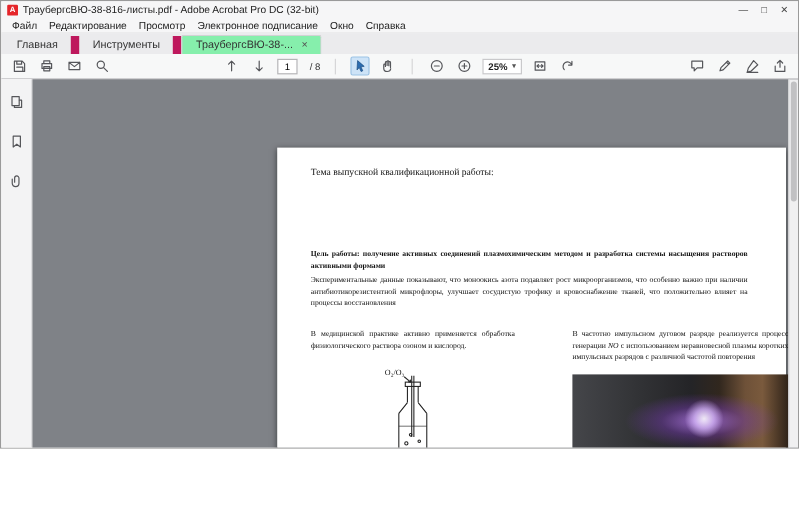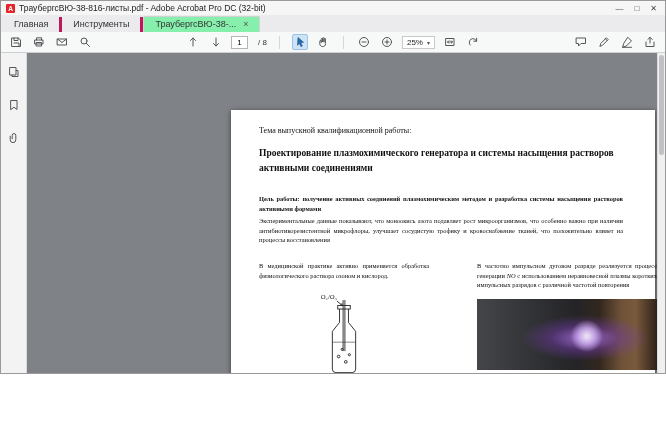--- a/index.html
+++ b/index.html
@@ -12,36 +12,36 @@
   .titlebar .title { white-space:nowrap; overflow:hidden; }
   .win-controls { margin-left:auto; display:flex; gap:11px; font-size:8px; color:#444; padding-right:3px; }
   .win-controls span { cursor:default; }
 
   
   .menubar { height:13px; background:#f6f6f7; display:flex; align-items:center; padding:0 4px; font-size:8.5px; color:#222; border-bottom:1px solid #e5e5e7; }
   .menubar .menu-item { padding:0 5px; }
 
   
   .tabbar { height:17px; background:#ebebed; display:flex; align-items:flex-end; padding-left:2px; font-size:9px; color:#333; }
-  .tab { padding:2px 11px 3px 11px; display:flex; align-items:center; gap:7px; border-right:3px solid #be185d; }
+  .tab { padding:2px 11px 3px 11px; display:flex; align-items:center; gap:7px; border-right:7px solid #be185d; }
   .tab.active { background:#86efac; border:1px solid #d2d2d4; border-bottom:none; border-radius:2px 2px 0 0; }
   .tab .close-x { color:#555; font-size:9px; }
 
   
   .toolbar { height:21px; background:#f7f8f8; border-bottom:1px solid #cfcfd1; display:flex; align-items:center; padding:0 7px; }
   .tb-group { display:flex; align-items:center; gap:7px; }
   .spacer { flex:1; }
   .tool { width:16px; height:16px; display:flex; align-items:center; justify-content:center; border-radius:2px; }
   .tool.active { background:#cde3f7; border:1px solid #9cc3e5; }
   .tool svg { display:block; }
   .ic { stroke:#55565a; fill:none; stroke-width:1; stroke-linecap:round; stroke-linejoin:round; }
   .sep { width:1px; height:13px; background:#d6d6d8; margin:0 5px; }
   .page-input { width:17px; height:13px; font-size:8px; text-align:center; border:1px solid #b5b5b7; background:#fff; font-family:"Liberation Sans",sans-serif; }
   .page-total { font-size:8px; color:#333; margin-left:3px; }
-  .zoom-box { display:flex; align-items:center; gap:4px; border:1px solid #c9c9cb; background:#fff; padding:0 4px; font-size:8px; height:13px; color:#222; }
+  .zoom-box { display:flex; align-items:center; gap:4px; border:1px solid #c9c9cb; background:#fff; padding:0 4px; font-size:8px; height:13px; color:#222;font-weight:bold; }
   .caret { font-size:6px; color:#555; }
 
   
   .content { display:flex; height:365px; }
   .rail { width:26px; background:#f3f3f4; border-right:1px solid #d9d9db; display:flex; flex-direction:column; align-items:center; padding-top:10px; gap:15px; }
   .rail .tool { width:18px; height:18px; }
   .canvas { flex:1; background:#7f8287; position:relative; overflow:hidden; }
   .scrollbar { position:absolute; right:0; top:0; bottom:0; width:8px; background:#f0f0f1; border-left:1px solid #dcdcde; }
   .scroll-thumb { position:absolute; top:2px; left:1px; width:5px; height:100px; background:#c1c1c3; border-radius:3px; }
 
@@ -75,20 +75,28 @@
   <div class="titlebar">
     <div class="pdficon">A</div>
     <div class="title">ТраубергсВЮ-38-816-листы.pdf - Adobe Acrobat Pro DC (32-bit)</div>
     <div class="win-controls">
       <span>—</span>
       <span>□</span>
       <span>✕</span>
     </div>
   </div>
 
+  <div class="menubar">
+    <span class="menu-item">Файл</span>
+    <span class="menu-item">Редактирование</span>
+    <span class="menu-item">Просмотр</span>
+    <span class="menu-item">Электронное подписание</span>
+    <span class="menu-item">Окно</span>
+    <span class="menu-item">Справка</span>
+  </div>
 
   <div class="tabbar">
     <div class="tab">
         <span>Главная</span>
       </div>
     <div class="tab">
         <span>Инструменты</span>
       </div>
     <div class="tab active">
       <span>ТраубергсВЮ-38-...</span>
@@ -220,21 +228,20 @@
         <svg class="ic" width="12" height="12" viewBox="0 0 12 12">
             <path d="M4.2 6.8V3.4a1.8 1.8 0 013.6 0v4.4a2.8 2.8 0 01-5.6 0V4.2"></path>
           </svg>
       </div>
     </div>
 
     <div class="canvas">
 
       <div class="page">
         <div class="p-topic">Тема выпускной квалификационной работы:</div>
-        <div class="p-title">Проектирование плазмохимического генератора и системы насыщения растворов активными соединениями</div>
         <div class="p-goal">Цель работы: получение активных соединений плазмохимическим методом и разработка системы насыщения растворов активными формами</div>
         <div class="p-para">Экспериментальные данные показывают, что моноокись азота подавляет рост микроорганизмов, что особенно важно при наличии антибиотикорезистентной микрофлоры, улучшает сосудистую трофику и кровоснабжение тканей, что положительно влияет на процессы восстановления</div>
         <div class="p-col-left">В медицинской практике активно применяется обработка физиологического раствора озоном и кислород.</div>
         <div class="p-col-right"><span>В частотно импульсном дуговом разряде реализуется процесс генерации </span><span class="no-italic">NO</span><span> с использованием неравновесной плазмы коротких импульсных разрядов с различной частотой повторения</span></div>
 
         <div class="fig1">
           <svg class="bottle" width="64" height="86" viewBox="0 0 64 96">
             <text x="6" y="8">O₂/O₃</text>
             <path d="M24 10 L30 15"></path>
             <path d="M30 15 l-2.4 -0.4 M30 15 l-0.4 -2.4"></path>

